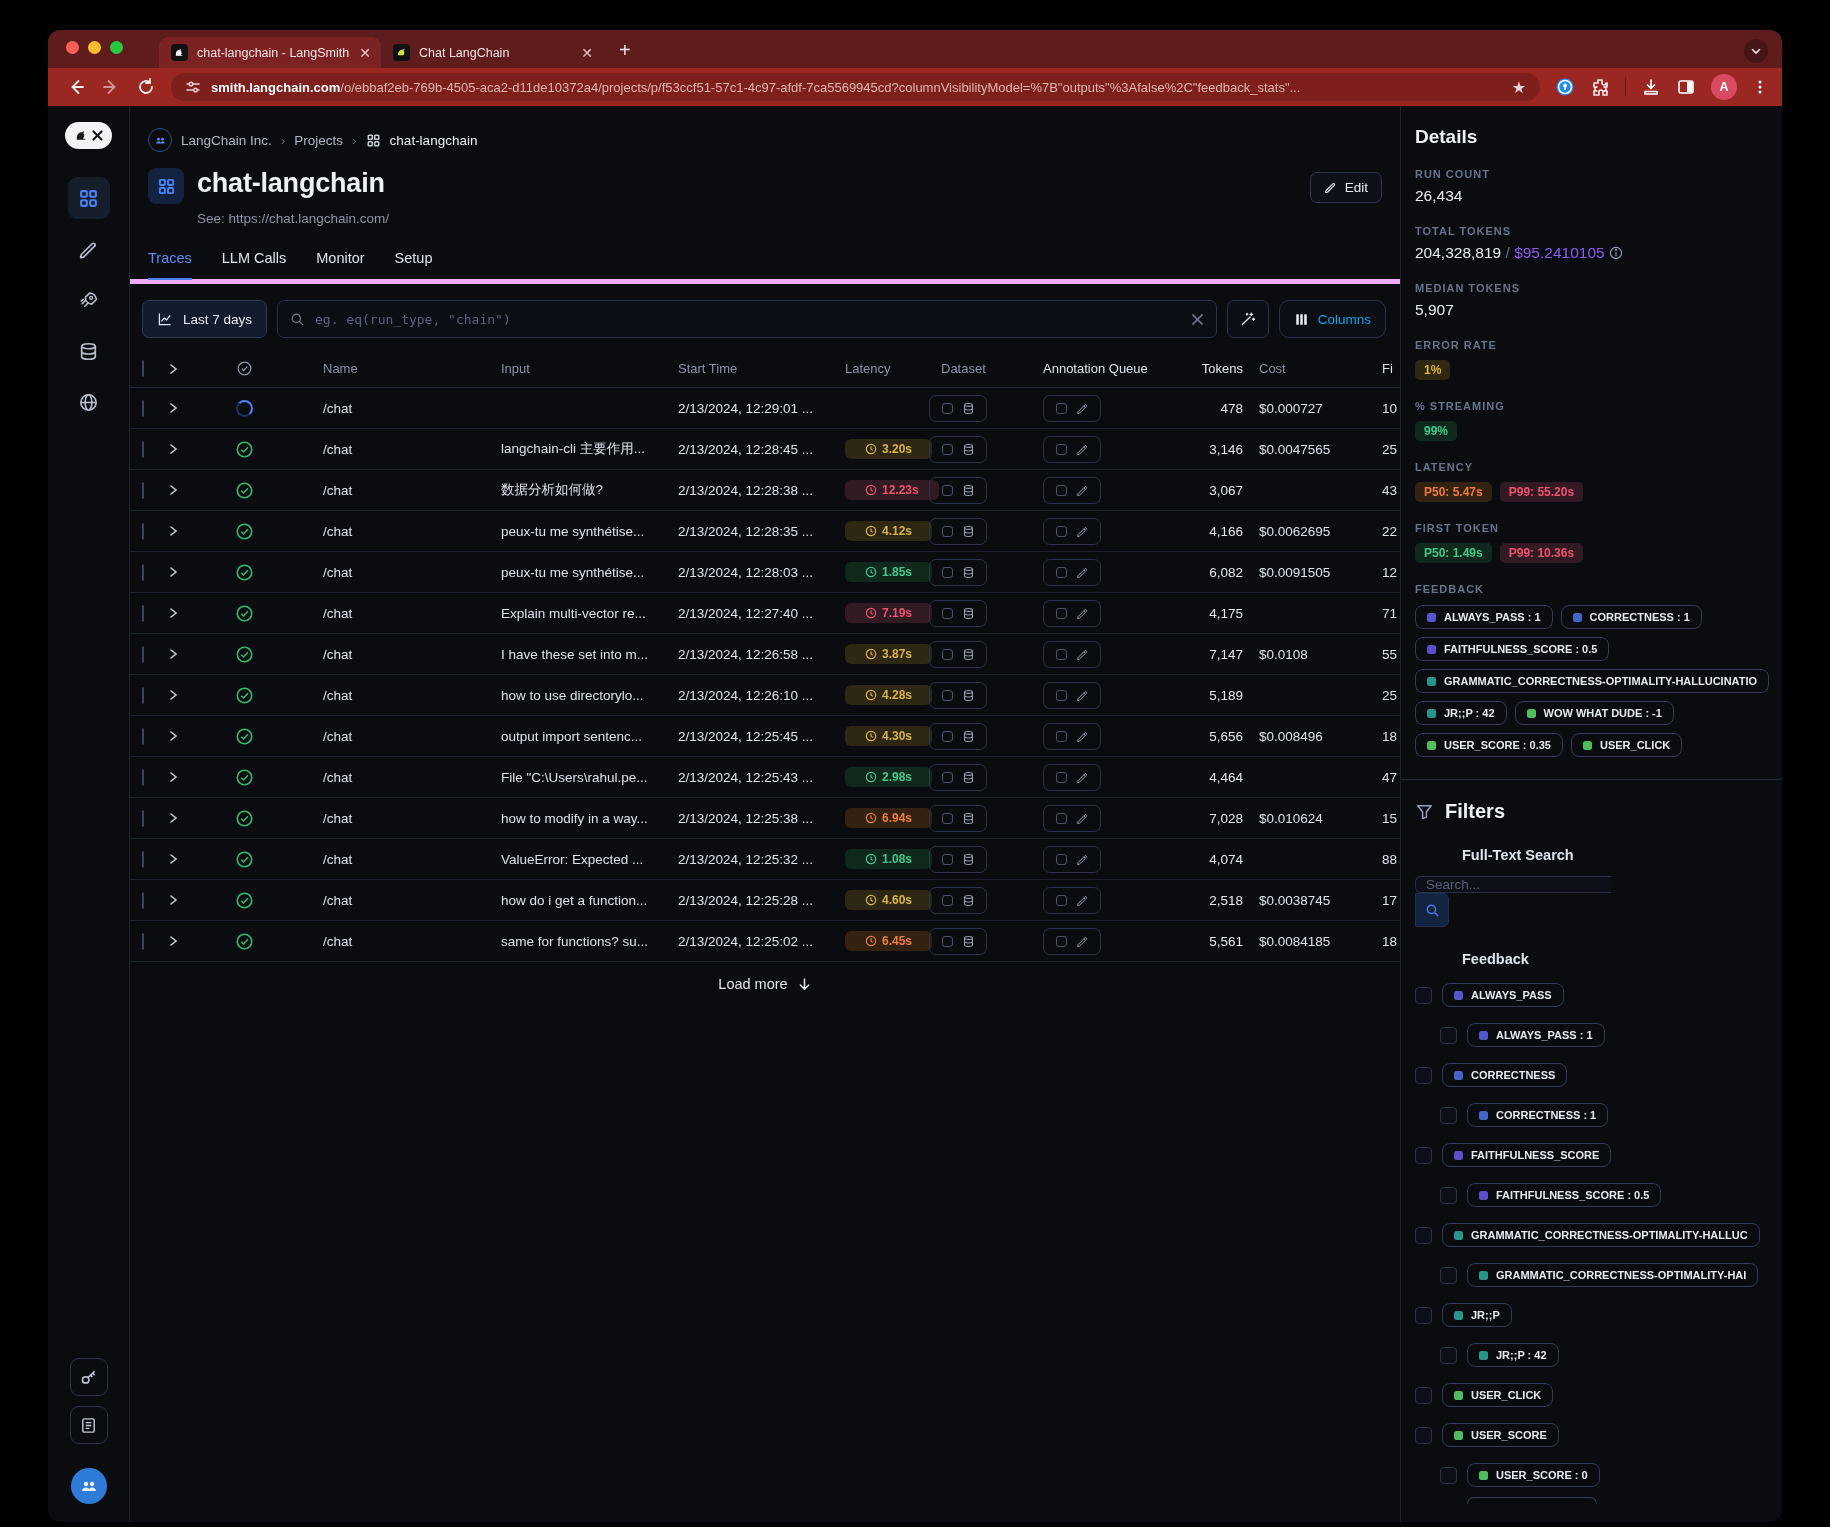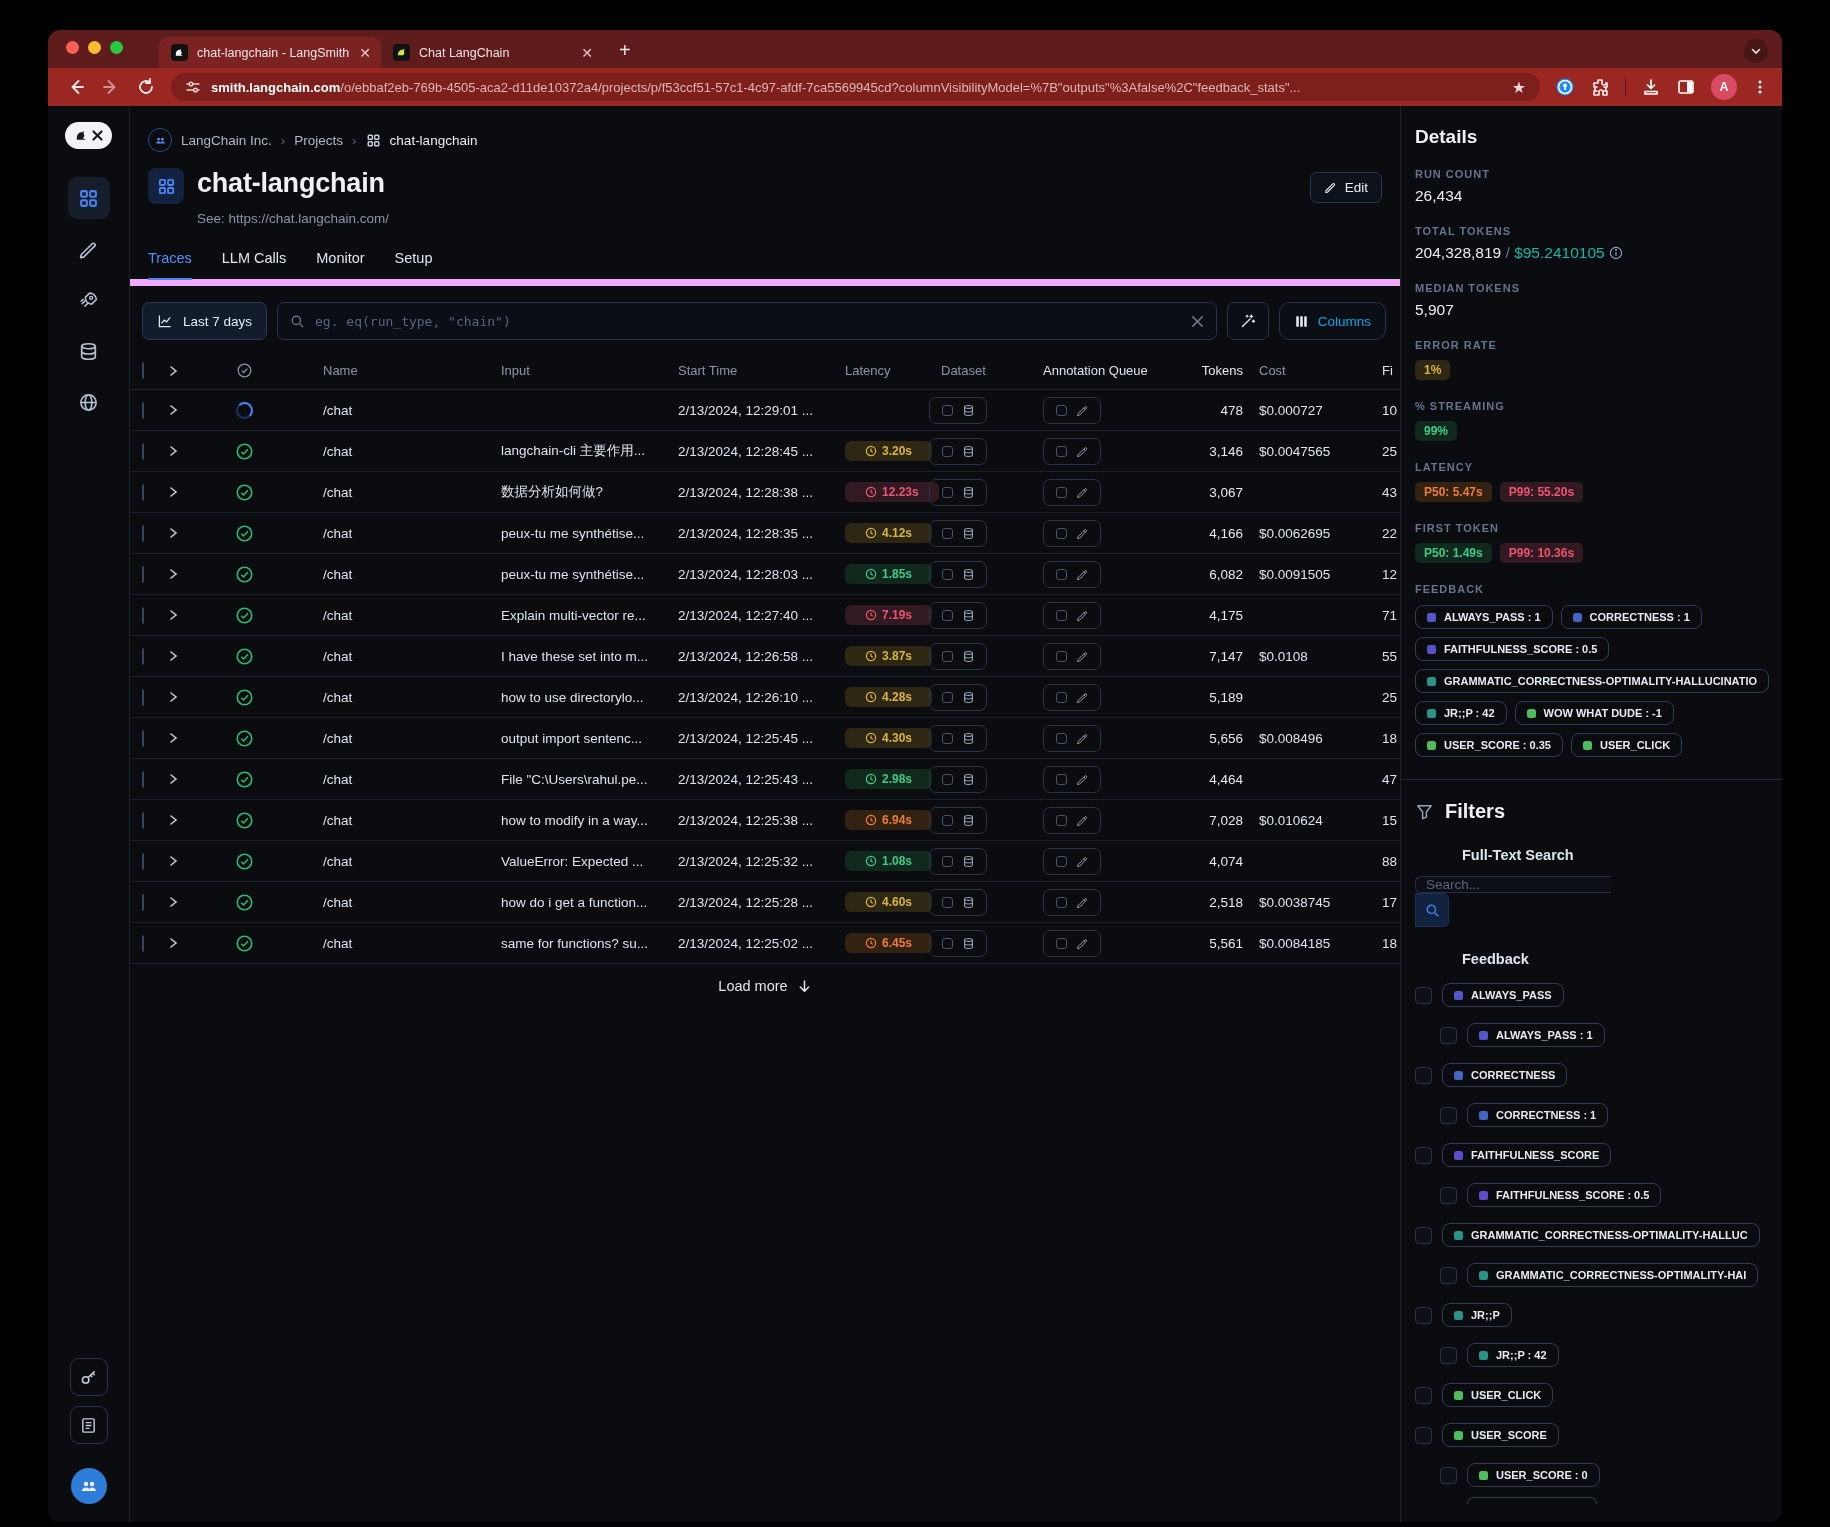--- a/index.html
+++ b/index.html
@@ -46,21 +46,21 @@
   .main { flex:1; min-width:0; overflow:hidden; display:flex; flex-direction:column; }
   .breadcrumb { margin:22px 0 0 18px; display:flex; align-items:center; gap:9px; font-size:13.5px; color:#aeb8c6; }
   .bc-chev { color:#5d6880; }
   .bc-current { color:#e9edf4; }
   .bc-org { width:24px; height:24px; border-radius:50%; border:1.5px solid #2c4a8f; display:flex; align-items:center; justify-content:center; color:#5b8cf0; }
   .page-head { display:flex; align-items:flex-start; margin:16px 18px 0; }
   .title-ic { width:36px; height:36px; border-radius:8px; background:#13233f; color:#4c82f2; display:flex; align-items:center; justify-content:center; margin-right:13px; }
   h1 { font-size:27px; font-weight:700; color:#eef2f7; letter-spacing:-.2px; }
   .edit-btn { margin-left:auto; margin-top:4px; height:31px; padding:0 13px; display:flex; align-items:center; gap:8px; border:1px solid #2c3750; border-radius:7px; background:#0d1119; color:#e7ebf2; font-size:13.5px; }
   .subtitle { margin:7px 0 0 67px; font-size:13.5px; color:#8a94a8; }
-  .navtabs { display:flex; gap:30px; margin-top:24px; padding:0 18px; border-bottom:7px solid #f0abfc; font-size:14.5px; }
+  .navtabs { display:flex; gap:30px; margin-top:24px; padding:0 18px; border-bottom:5px solid #f0abfc; font-size:14.5px; }
   .navtab { padding-bottom:12px; color:#dfe5ee; border-bottom:2px solid transparent; margin-bottom:-1px; }
   .navtab.active { color:#5a8df7; border-bottom-color:#4d82f5; }
 
   .controls { margin:16px 14px 0 12px; display:flex; gap:10px; align-items:center; }
   .range-btn { height:38px; padding:0 14px; display:flex; gap:10px; align-items:center; background:#131c2c; border:1px solid #2b3850; border-radius:7px; font-size:13.5px; color:#e7ebf2; flex:none; }
   .search-box { flex:1; height:38px; border:1px solid #28324a; border-radius:7px; display:flex; align-items:center; gap:10px; padding:0 12px; background:#0b0e14; min-width:0; }
   .search-box input { flex:1; background:transparent; border:0; outline:0; font-family:"DejaVu Sans Mono",monospace; font-size:13px; color:#aab3c8; min-width:0; }
   .search-box input::placeholder { color:#596480; }
   .sq-btn { width:42px; height:38px; border:1px solid #28324a; border-radius:7px; background:#0b0e14; display:flex; align-items:center; justify-content:center; color:#dfe5ee; flex:none; }
   .columns-btn { height:38px; padding:16px 14px; display:flex; gap:9px; align-items:center; border:1px solid #28324a; border-radius:10px; background:#0b0e14; color:#0ea5e9; font-size:13.5px; flex:none; }
@@ -84,21 +84,21 @@
   .mini-pill { width:58px; height:27px; border:1px solid #2a3347; border-radius:7px; display:flex; align-items:center; justify-content:center; gap:9px; color:#9aa3b5; }
   .mini-check { width:11px; height:11px; border:1px solid #4a5469; border-radius:3px; }
   .annot-off { margin-left:32px; }
   .load-more { margin-top:14px; display:flex; align-items:center; justify-content:center; gap:9px; color:#dfe5ee; font-size:14.5px; }
 
   
   .details { width:382px; flex:none; border-left:1px solid #1b222e; padding:20px 14px 0; overflow:hidden; }
   .details h2 { font-size:19px; font-weight:700; color:#eef2f7; }
   .d-label { margin-top:20px; font-size:11px; font-weight:700; letter-spacing:.09em; color:#68748c; }
   .d-value { margin-top:7px; font-size:15.5px; color:#e9edf4; }
-  .d-cost { color:#14b8a6; }
+  .d-cost { color:#8b5cf6; }
   .d-sep { color:#68748c; }
   .badge-row { display:flex; gap:8px; margin-top:9px; }
   .badge { display:inline-flex; padding:3px 9px; border-radius:5px; font-size:12px; font-weight:600; }
   .chips { display:flex; flex-wrap:wrap; gap:8px; margin-top:10px; }
   .chip { display:inline-flex; align-items:center; gap:8px; border:1px solid #303b57; border-radius:8px; padding:5px 11px; font-size:11px; font-weight:700; color:#e7ebf2; white-space:nowrap; flex:none; }
   .dot { width:9px; height:9px; border-radius:2.5px; flex:none; }
   .divider { height:1px; background:#222a3c; margin:22px -14px 0; }
   .filters-head { margin-top:20px; display:flex; align-items:center; gap:11px; font-size:20px; font-weight:700; color:#eef2f7; }
   .f-label { margin-top:24px; font-size:14.5px; font-weight:700; color:#dfe5ee;margin-left:47px; }
   .f-search { margin-top:13px; display:flex; width:196px;flex-direction:column; }

